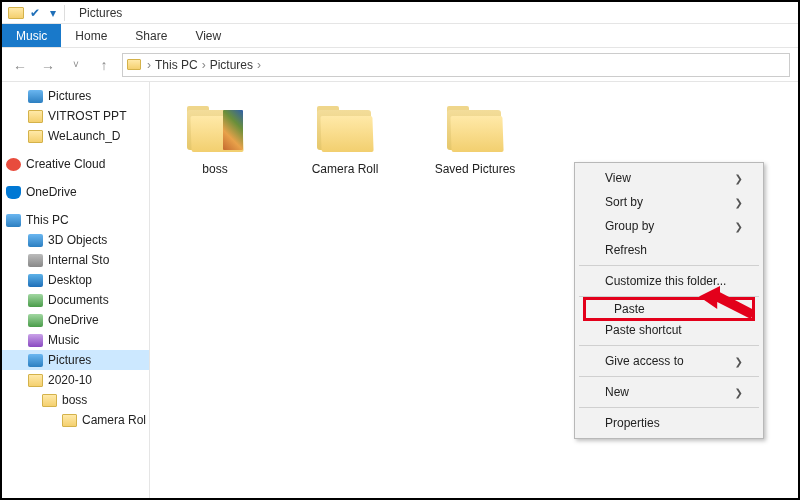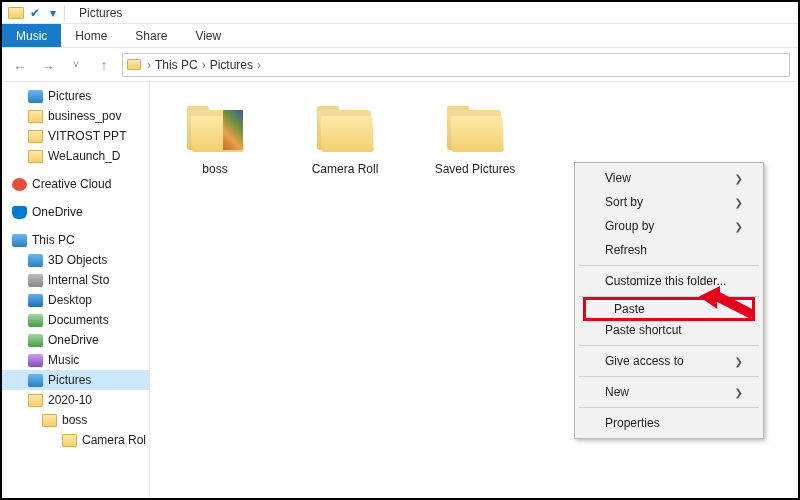--- a/index.html
+++ b/index.html
@@ -52,21 +52,21 @@
     border: 1px solid #d4b24a; border-radius: 1px; margin-right: 2px;
   }
   .breadcrumb .sep { color: #888; padding: 0 2px; }
   
   .body { display: flex; height: calc(100% - 22px - 24px - 34px); }
   .sidebar {
     width: 148px; border-right: 1px solid #e5e5e5; overflow: hidden;
     font-size: 12px; color: #222; padding-top: 4px;
   }
   .tree-item {
-    display: flex; align-items: center; height: 20px; padding-left: 10px;
+    display: flex; align-items: center; height: 20px; padding-left: 4px;
     gap: 5px; white-space: nowrap; cursor: pointer;
   }
   .tree-item.child { padding-left: 26px; }
   .tree-item.selected { background: #cce8ff; }
   .ico { width: 15px; height: 13px; flex-shrink: 0; display:inline-block; }
   .ico.folder { background: linear-gradient(#ffe9a8,#f4d06f); border: 1px solid #d4b24a; border-radius: 1px; }
   .ico.cc { background: #e84c3d; border-radius: 50%; }
   .ico.onedrive { background: #0078d4; border-radius: 3px 3px 6px 6px; }
   .ico.thispc { background: linear-gradient(#6ab6f0,#2c7fc1); border-radius: 2px; }
   .ico.obj3d { background: linear-gradient(#6ab6f0,#2c7fc1); border-radius: 2px; }
@@ -164,24 +164,20 @@
 
   <div class="body">
 
     <div class="sidebar">
       <div class="tree-item child">
           <span class="ico pics"></span>
           <span>Pictures</span>
         </div>
       <div class="tree-item child">
           <span class="ico folder"></span>
-          <span>business_pov</span>
-        </div>
-      <div class="tree-item child">
-          <span class="ico folder"></span>
           <span>VITROST PPT</span>
         </div>
       <div class="tree-item child">
           <span class="ico folder"></span>
           <span>WeLaunch_D</span>
         </div>
       <div class="spacer"></div>
       <div class="tree-item">
           <span class="ico cc"></span>
           <span>Creative Cloud</span>

